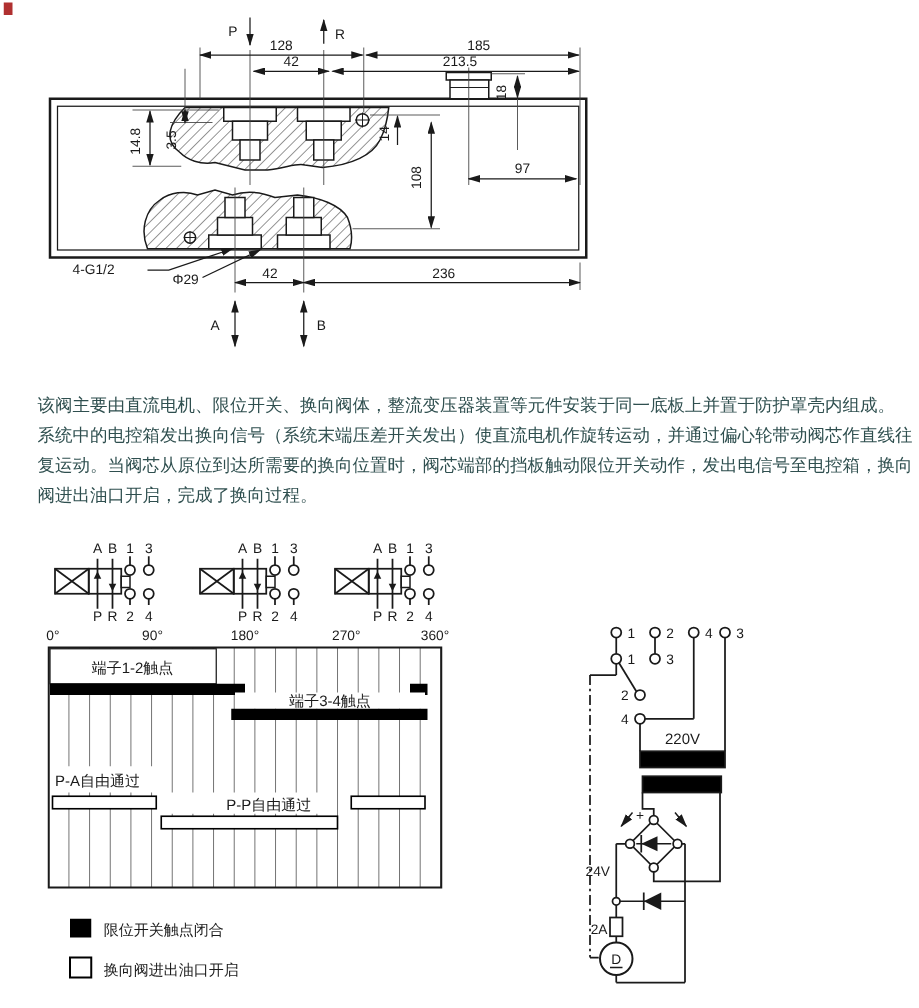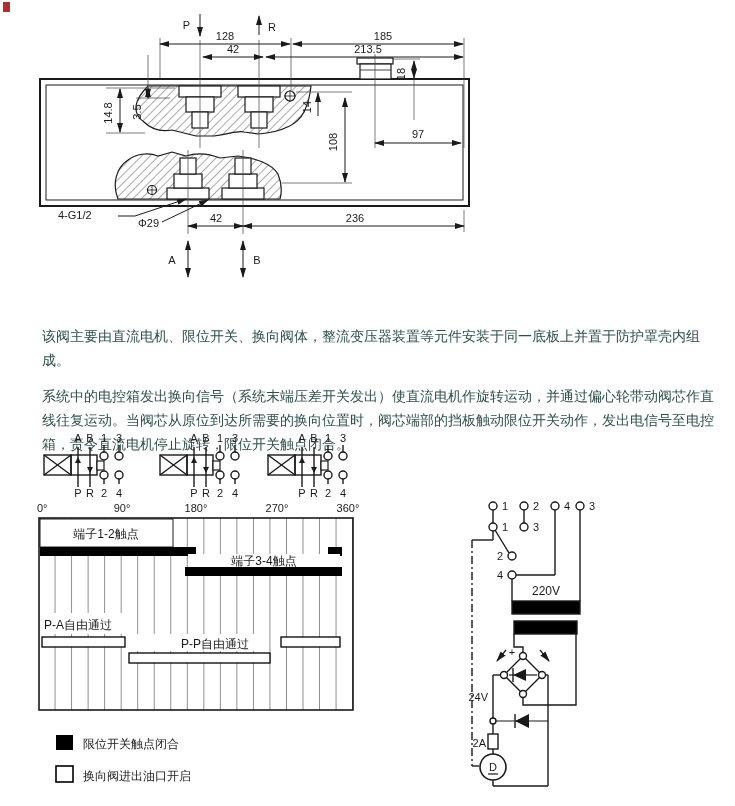--- a/index.html
+++ b/index.html
@@ -4,21 +4,21 @@
 <style>
   html,body{margin:0;padding:0;background:#fff;}
   #page{position:relative;width:735px;height:806px;background:#fff;overflow:hidden;
         font-family:"Liberation Sans",sans-serif;}
   svg{position:absolute;left:0;}
   svg text{font-family:"Liberation Sans",sans-serif;fill:#1a1a1a;}
   #mech{top:0;}
   #lower{top:420px;}
   #textblock{position:absolute;top:312px;left:30px;width:700px;color:#2f4f4f;}
   #textblock h4{margin:0 0 8px 0;font-size:14px;font-weight:bold;}
-  #textblock p{margin:12px;font-size:14px;line-height:24px;}
+  #textblock p{margin:0;font-size:14px;line-height:24px;}
   .dimtxt{font-size:11px;}
   .cjk{font-size:12px;}
   .mark{position:absolute;left:3px;top:2px;width:7px;height:10px;background:#b03030;}
 </style>
 </head>
 <body>
 
 <div id="page">
 <div class="mark"></div>
 
@@ -136,21 +136,21 @@
     <text x="138" y="227" text-anchor="start">Φ29</text>
     <text x="216" y="222" text-anchor="middle">42</text>
     <text x="355" y="222" text-anchor="middle">236</text>
     <text x="172" y="264" text-anchor="middle">A</text>
     <text x="257" y="264" text-anchor="middle">B</text>
   </g>
 </svg>
 
 <div id="textblock">
   <p>该阀主要由直流电机、限位开关、换向阀体，整流变压器装置等元件安装于同一底板上并置于防护罩壳内组成。</p>
-  <p>系统中的电控箱发出换向信号（系统末端压差开关发出）使直流电机作旋转运动，并通过偏心轮带动阀芯作直线往复运动。当阀芯从原位到达所需要的换向位置时，阀芯端部的挡板触动限位开关动作，发出电信号至电控箱，责令直流电机停止旋转，限位开关触点闭合。</p>
+  <p>系统中的电控箱发出换向信号（系统末端压差开关发出）使直流电机作旋转运动，并通过偏心轮带动阀芯作直线往复运动。当阀芯从原位到达所需要的换向位置时，阀芯端部的挡板触动限位开关动作，发出电信号至电控箱，换向阀进出油口开启，完成了换向过程。</p>
 </div>
 
 <svg id="lower" width="735" height="386" viewBox="0 420 735 386">
   <defs>
     <marker id="arrB" viewBox="0 0 10 6" refX="9" refY="3" markerWidth="9" markerHeight="6" orient="auto-start-reverse">
       <path d="M0,0 L10,3 L0,6 Z" fill="#1a1a1a"></path>
     </marker>
     <pattern id="vgrid" x="39" y="518" width="16.53" height="192" patternUnits="userSpaceOnUse">
       <line x1="16.53" y1="0" x2="16.53" y2="192" stroke="#333" stroke-width="1.1"></line>
     </pattern>

